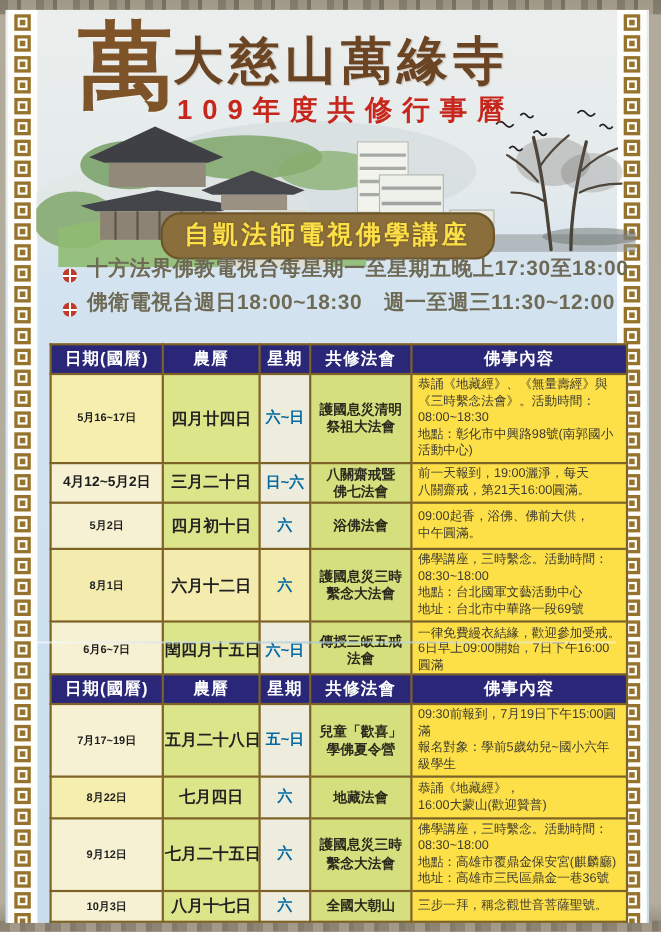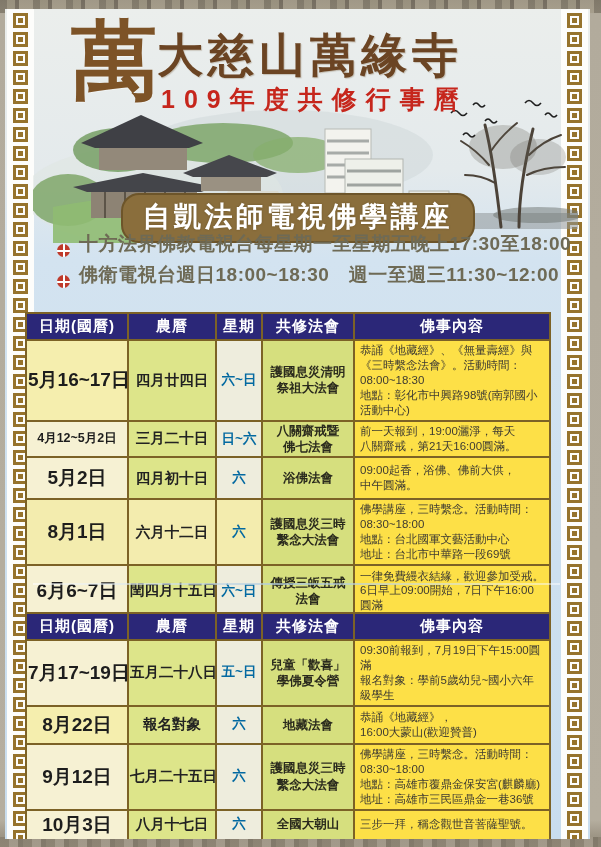--- a/index.html
+++ b/index.html
@@ -30,34 +30,34 @@
 
   
   .logo{position:absolute;left:66px;top:8px;font-size:86px;line-height:1;color:#7d5327;font-weight:bold;font-family:"DejaVu Serif","Liberation Serif",serif;text-shadow:0 1px 0 rgba(255,255,255,.4);}
   .title{position:absolute;left:152px;top:16px;font-size:46px;font-weight:bold;color:#6b4423;letter-spacing:5px;font-family:"DejaVu Serif","Liberation Serif",serif;text-shadow:1px 1px 1px rgba(90,60,20,.25);white-space:nowrap;}
   .subtitle{position:absolute;left:156px;top:74px;font-size:25px;font-weight:bold;color:#c6261c;letter-spacing:9px;white-space:nowrap;}
 
   .scene{position:absolute;left:28px;top:86px;width:545px;height:148px;}
 
   .banner{position:absolute;left:50%;transform:translateX(-50%);top:184px;
     background:#8a6e3c;border:2px solid #6d552a;border-radius:18px;padding:3px 20px 5px;
-    color:#ffffff;font-size:28px;font-weight:bold;letter-spacing:3px;white-space:nowrap;
+    color:#fde047;font-size:23px;font-weight:bold;letter-spacing:3px;white-space:nowrap;
     text-shadow:0 0 2px rgba(80,60,20,.6);}
 
   .tv-lines{position:absolute;left:52px;top:222px;width:510px;}
   .tv-line{display:flex;align-items:flex-end;margin-bottom:5px;color:#6e6a55;font-size:19px;font-weight:600;white-space:nowrap;letter-spacing:0.5px;}
   .bullet{width:13px;height:13px;min-width:13px;border-radius:50%;margin-right:9px;background-color:#bf3a2b;
     background-image:linear-gradient(90deg,transparent 44%,#fff 44% 58%,transparent 58%),linear-gradient(180deg,transparent 44%,#fff 44% 58%,transparent 58%);}
 
   
-  table.cal{position:absolute;left:20px;width:524px;border-collapse:collapse;table-layout:fixed;background:#f6f2d9;border:2px solid #7c6226;}
+  table.cal{position:absolute;left:40px;width:524px;border-collapse:collapse;table-layout:fixed;background:#f6f2d9;border:2px solid #7c6226;}
   table.cal th,table.cal td{border:2px solid #7c6226;box-sizing:border-box;}
   table.cal th{background:#2b2778;color:#fff;font-size:15px;font-weight:bold;padding:3px 0;letter-spacing:1px;}
   td{text-align:center;vertical-align:middle;}
-  td.date{background:#f6f1d3;font-size:19px;font-weight:600;color:#1d1d1d;white-space:nowrap;}
+  td.date{background:#f6f1d3;font-size:10px;font-weight:600;color:#1d1d1d;white-space:nowrap;}
   td.lunar{background:#dde58a;font-size:14.5px;font-weight:700;color:#222;white-space:nowrap;}
   td.week{background:#eeeddd;font-size:13.5px;font-weight:600;color:#0369a1;white-space:pre-line;line-height:1.25;}
   td.event{background:#d6df7e;font-size:12.5px;font-weight:bold;color:#2a2a1d;white-space:pre-line;line-height:1.3;}
   td.detail{background:#fde047;font-size:11.5px;color:#3e3b32;text-align:left;padding:2px 5px;white-space:pre-line;line-height:1.3;font-weight:500;}
   tr.hl-date td.date{background:#f5eeae;}
   tr.hl-row td.date,tr.hl-row td.lunar,tr.hl-row td.week{background:#f3ecae;}
 
   #table1{top:303px;}
   #table2{top:603px;}
   #table1 tr:nth-child(1),#table2 tr:nth-child(1){height:26px;}
@@ -363,21 +363,21 @@
       <td class="date">7月17~19日</td>
       <td class="lunar">五月二十八日</td>
       <td class="week">五~日</td>
       <td class="event">兒童「歡喜」
 學佛夏令營</td>
       <td class="detail">09:30前報到，7月19日下午15:00圓滿
 報名對象：學前5歲幼兒~國小六年級學生</td>
     </tr>
     <tr class="hl-date">
       <td class="date">8月22日</td>
-      <td class="lunar">報名對象</td>
+      <td class="lunar">七月四日</td>
       <td class="week">六</td>
       <td class="event">地藏法會</td>
       <td class="detail">恭誦《地藏經》，
 16:00大蒙山(歡迎贊普)</td>
     </tr>
     <tr>
       <td class="date">9月12日</td>
       <td class="lunar">七月二十五日</td>
       <td class="week">六</td>
       <td class="event">護國息災三時

